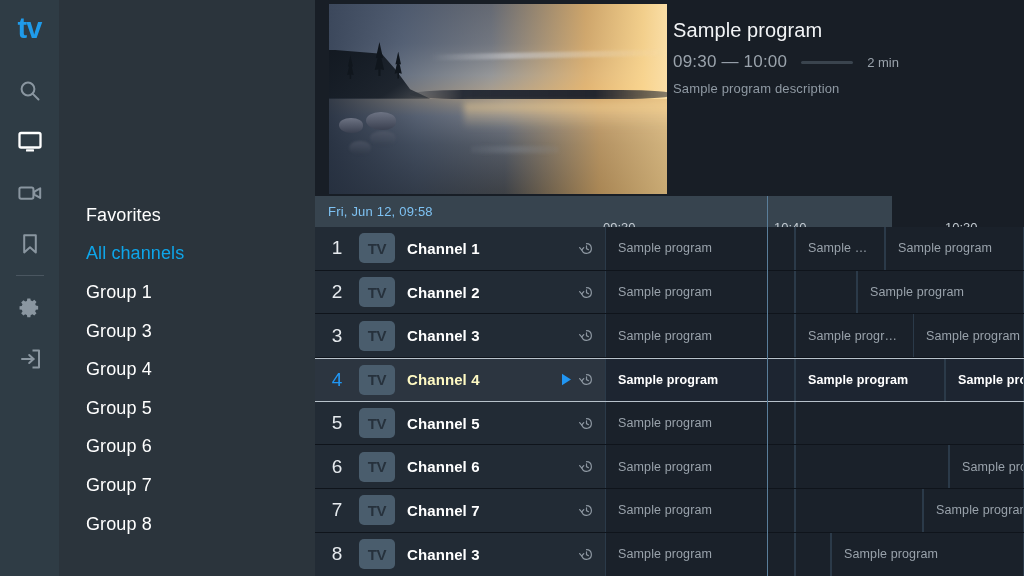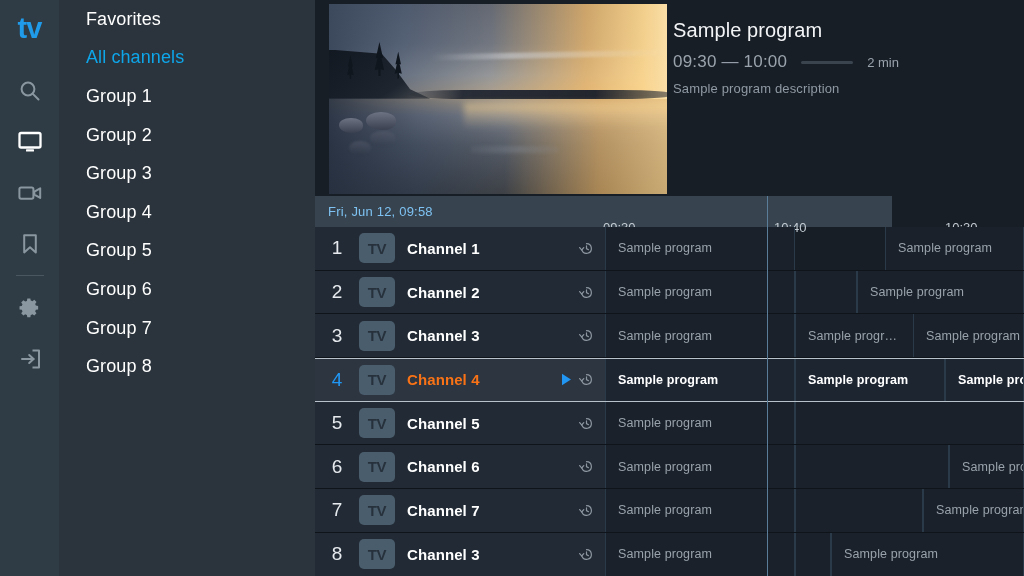--- a/index.html
+++ b/index.html
@@ -57,20 +57,21 @@
     background: #4a5660;
     margin: 6px 0 6px 0;
   }
 
   
   #group-sidebar {
     position: absolute;
     left: 59px; top: 0;
     width: 256px; height: 576px;
     background: #2b343c;
+    padding-top: 196px;
   }
   .group-item {
     height: 38.6px;
     display: flex;
     align-items: center;
     padding-left: 27px;
     font-size: 18px;
     color: #ffffff;
     letter-spacing: 0.1px;
   }
@@ -285,21 +286,21 @@
     letter-spacing: -0.4px;
     margin-right: 12px;
   }
   .chan-name {
     font-size: 15px;
     font-weight: bold;
     color: #ffffff;
     letter-spacing: 0.1px;
     flex: 1;
   }
-  .grid-row.selected .chan-name { color: #f97316; }
+  .grid-row.selected .chan-name { color: #fef9c3; }
   .chan-play {
     margin-right: 7px;
     display: flex; align-items: center;
   }
   .chan-hist {
     margin-right: 11px;
     display: flex; align-items: center;
   }
 
   .prog-lane {
@@ -387,21 +388,20 @@
         <line x1="3" y1="10" x2="14.5" y2="10" class="rail-icon-stroke" stroke-linecap="round"></line>
         <polyline points="10.2,6 14.6,10 10.2,14" class="rail-icon-stroke" stroke-linecap="round" stroke-linejoin="round"></polyline>
       </svg>
     </div>
   </div>
 
   <div id="group-sidebar">
       <div class="group-item">Favorites</div>
       <div class="group-item selected">All channels</div>
       <div class="group-item">Group 1</div>
-      <div class="group-item">Group 2</div>
       <div class="group-item">Group 3</div>
       <div class="group-item">Group 4</div>
       <div class="group-item">Group 5</div>
       <div class="group-item">Group 6</div>
       <div class="group-item">Group 7</div>
       <div class="group-item">Group 8</div>
     </div>
 
   <div id="info-panel">
     <div id="preview-thumb">
@@ -452,20 +452,23 @@
               <path d="M12 4.2a7.8 7.8 0 1 1-7.45 10.1" fill="none" stroke="#8d97a1" stroke-width="1.9" stroke-linecap="round"></path>
               <polyline points="7.6,10.7 4.2,14.4 1.1,10.5" fill="none" stroke="#8d97a1" stroke-width="1.9" stroke-linecap="round" stroke-linejoin="round"></polyline>
               <polyline points="12,7.8 12,12.2 15.2,13.9" fill="none" stroke="#8d97a1" stroke-width="1.9" stroke-linecap="round" stroke-linejoin="round"></polyline>
             </svg>
           </span>
         </div>
         <div class="prog-lane">
           <div class="prog-cell" style="left: 0px; width: 190px;">
             <span class="prog-label">Sample program</span>
           </div>
+          <div class="prog-cell" style="left: 190px; width: 90px;">
+            <span class="prog-label">Sample …</span>
+          </div>
           <div class="prog-cell" style="left: 280px; width: 139px;">
             <span class="prog-label">Sample program</span>
           </div>
         </div>
       </div>
       <div class="grid-row">
         <div class="chan-cell">
           <div class="chan-num">2</div>
           <div class="chan-logo">TV</div>
           <div class="chan-name">Channel 2</div>

